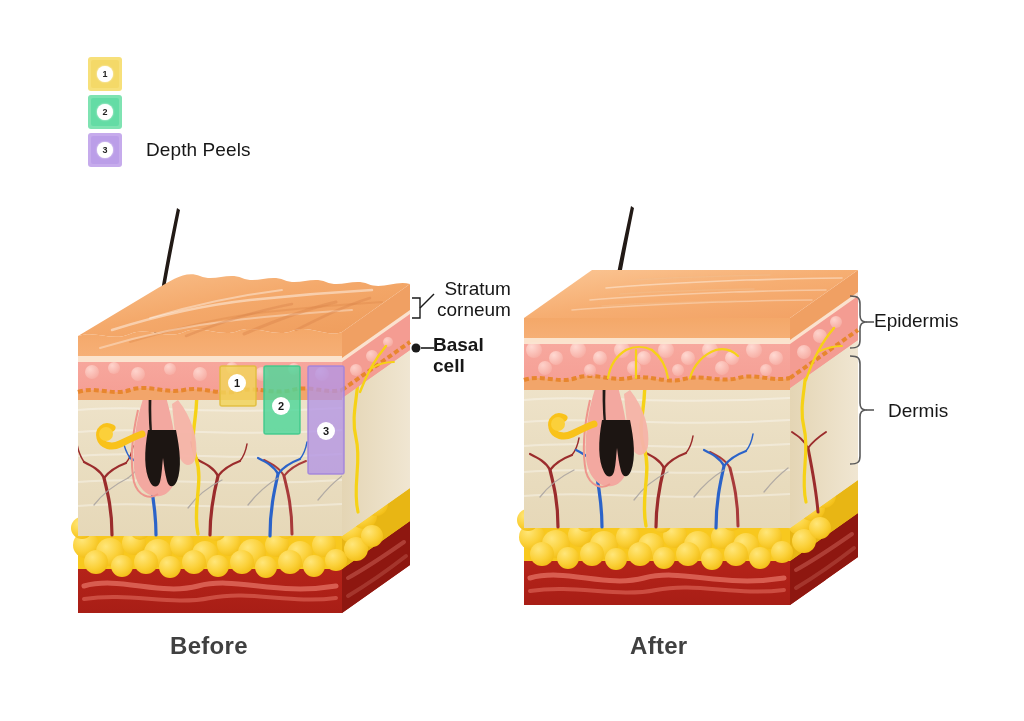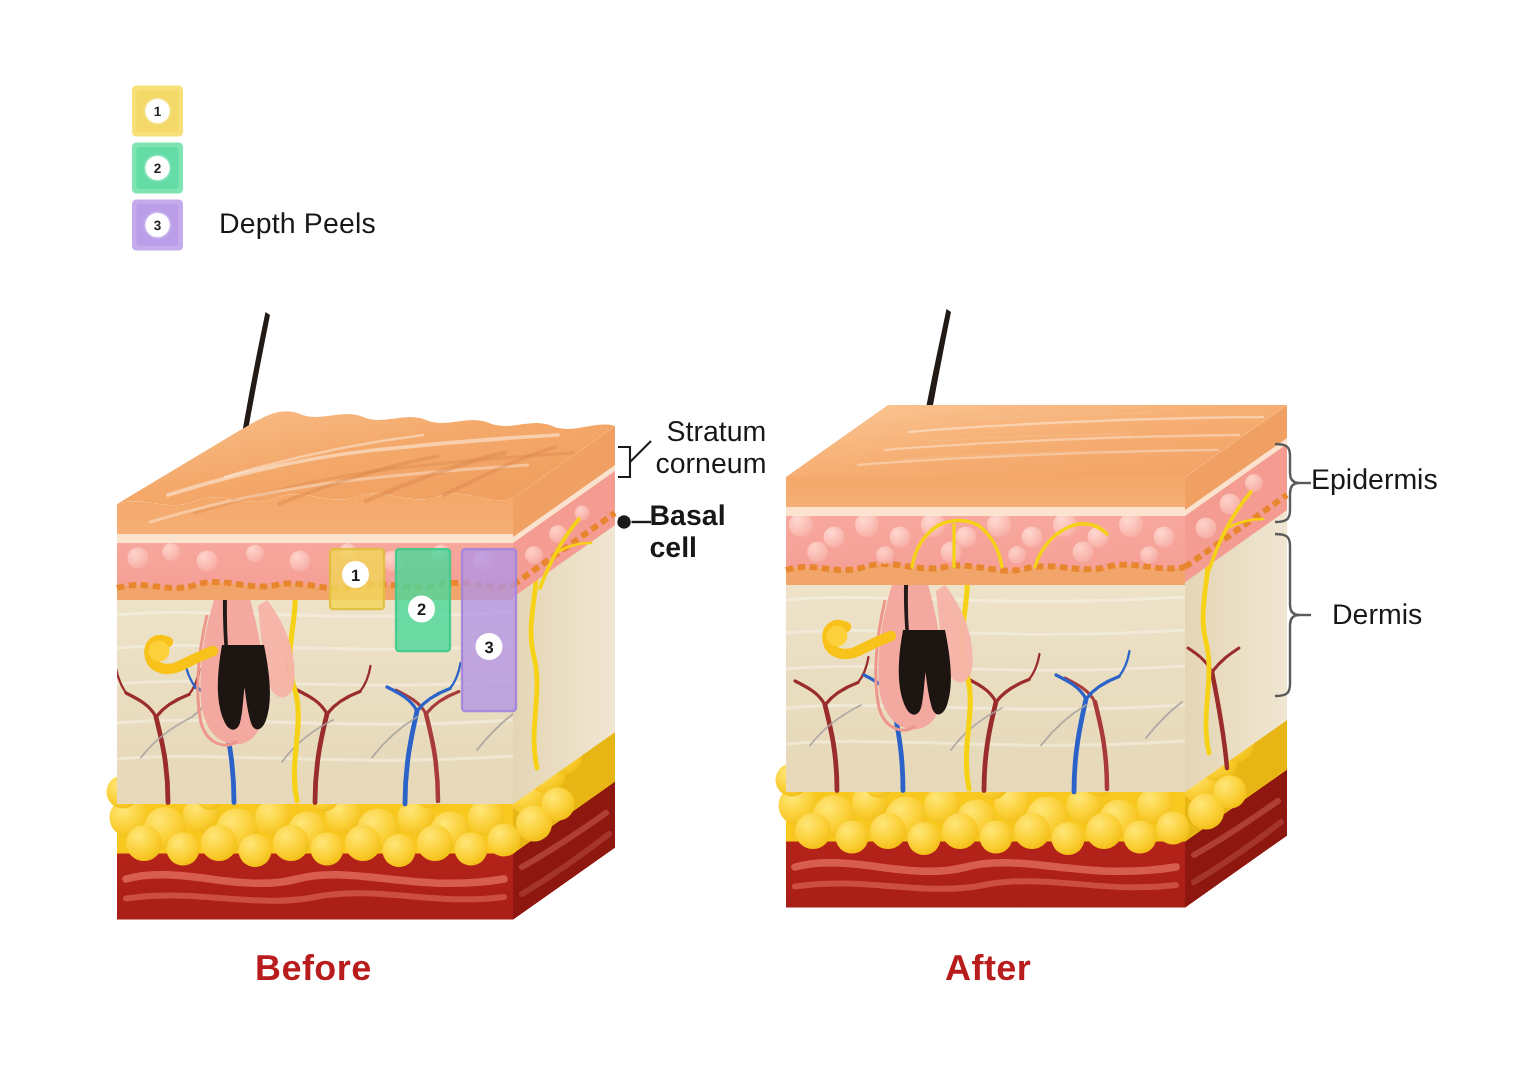--- a/index.html
+++ b/index.html
@@ -24,21 +24,21 @@
   }
   .swatch .num{
     position:relative;z-index:2;width:16px;height:16px;border-radius:50%;
     background:#ffffff;display:flex;align-items:center;justify-content:center;
     font-size:9px;font-weight:bold;color:#222;line-height:1;
     box-shadow:0 0 2px rgba(255,255,255,.95);
   }
   .legend-label{margin-left:24px;font-size:19px;color:#171717;letter-spacing:.1px;white-space:nowrap;}
 
   
-  .caption{position:absolute;font-size:24px;font-weight:bold;color:#b91c1c;letter-spacing:.3px;}
+  .caption{position:absolute;font-size:24px;font-weight:bold;color:#404040;letter-spacing:.3px;}
   #caption-before{left:170px;top:632px;}
   #caption-after{left:630px;top:632px;text-align:right;}
 
   
   .callout{position:absolute;font-size:19px;color:#171717;line-height:1.12;}
   #label-stratum{left:437px;top:278px;text-align:right;}
   #label-basal{left:433px;top:334px;font-weight:bold;}
   #label-epidermis{left:874px;top:310px;}
   #label-dermis{left:874px;top:400px;margin-left:14px;}
 

